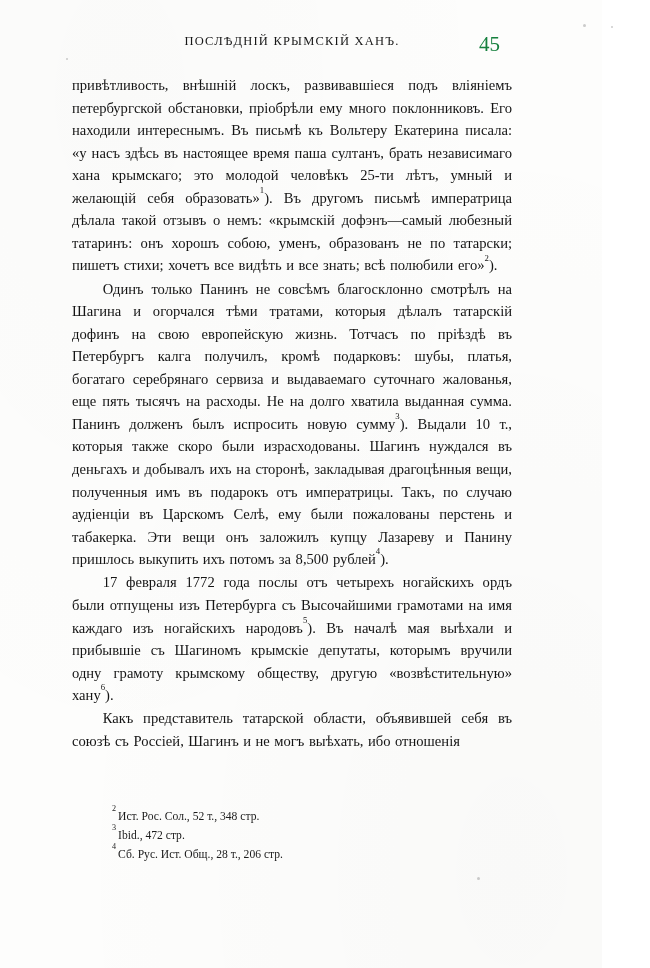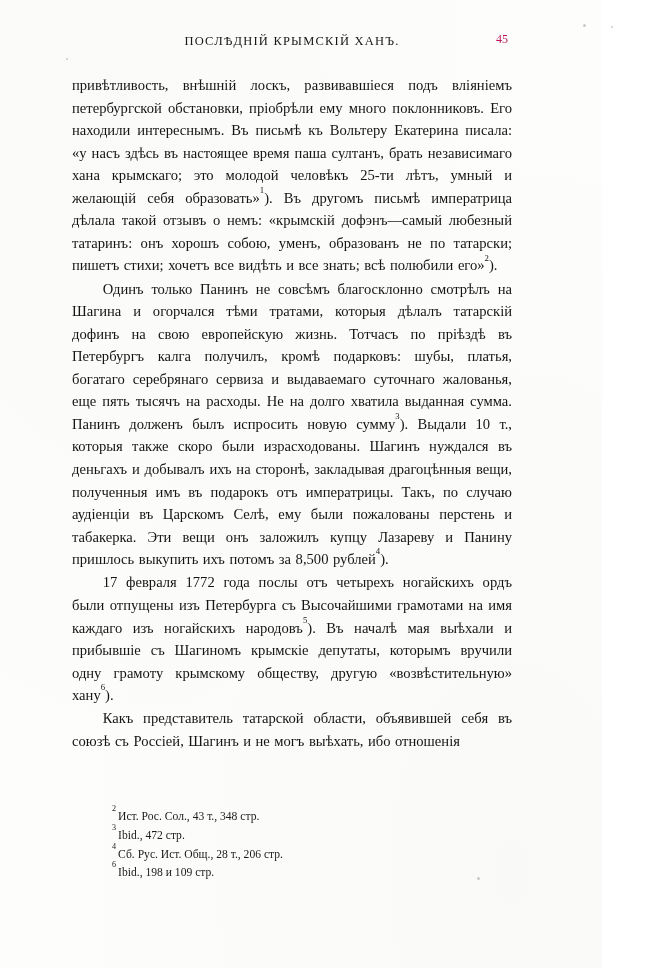--- a/index.html
+++ b/index.html
@@ -43,24 +43,24 @@
   .running-title {
     font-size: 12.5px;
     letter-spacing: 1.2px;
     font-weight: 400;
     text-transform: none;
     color: #171717;
     font-variant: small-caps;
   }
   .page-number {
     position: absolute;
-    right: 4px;
+    right: 12px;
     top: -2px;
-    font-size: 12px;
-    color: #be185d;
+    font-size: 21px;
+    color: #15803d;
   }
   .body-text {
     font-size: 14.6px;
     line-height: 1.545;
     text-align: justify;
     text-justify: inter-word;
     color: #141414;
   }
   .body-text p {
     margin: 0 0 0.05em 0;
@@ -133,19 +133,18 @@
 
     <p><span>17 февраля 1772 года послы отъ четырехъ ногайскихъ ордъ были отпущены изъ Петербурга съ Высочайшими грамотами на имя каждаго изъ ногайскихъ народовъ</span><span class="fn-marker"><sup>5</sup></span><span>). Въ началѣ мая выѣхали и прибывшіе съ Шагиномъ крымскіе депутаты, которымъ вручили одну грамоту крымскому обществу, другую «возвѣстительную» хану</span><span class="fn-marker"><sup>6</sup></span><span>).</span></p>
 
     <p><span>Какъ представитель татарской области, объявившей себя въ союзѣ съ Россіей, Шагинъ и не могъ выѣхать, ибо отношенія</span></p>
 
   </div>
 
   <div class="footnote-rule"></div>
 
   <div class="footnotes">
-    <div><span class="fn-num"><sup>2</sup></span><span>Ист. Рос. Сол., 43 т., 348 стр.</span></div>
+    <div><span class="fn-num"><sup>2</sup></span><span>Ист. Рос. Сол., 52 т., 348 стр.</span></div>
     <div><span class="fn-num"><sup>3</sup></span><span>Ibid., 472 стр.</span></div>
     <div><span class="fn-num"><sup>4</sup></span><span>Сб. Рус. Ист. Общ., 28 т., 206 стр.</span></div>
-    <div><span class="fn-num"><sup>6</sup></span><span>Ibid., 198 и 109 стр.</span></div>
   </div>
 
 </div>
 
 </body></html>

